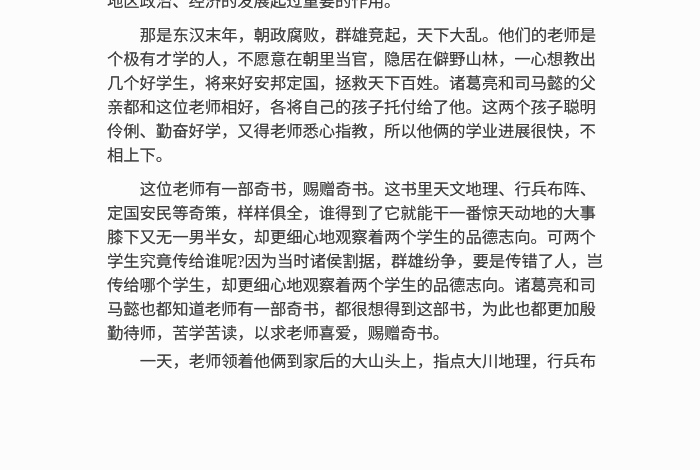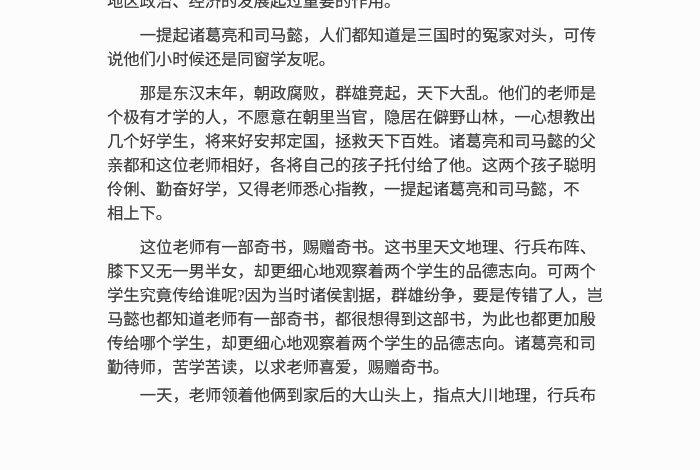--- a/index.html
+++ b/index.html
@@ -44,40 +44,37 @@
 </style>
 </head>
 <body>
 
 <div class="page-text">
 
   <p class="para">
     <span class="line">地区政治、经济的发展起过重要的作用。</span>
   </p>
 
-  <p class="para">
-    <span class="line indent">一提起诸葛亮和司马懿，人们都知道是三国时的冤家对头，可传</span>
-    <span class="line">说他们小时候还是同窗学友呢。</span>
-  </p>
 
   <p class="para">
     <span class="line indent">那是东汉末年，朝政腐败，群雄竞起，天下大乱。他们的老师是</span>
     <span class="line">个极有才学的人，不愿意在朝里当官，隐居在僻野山林，一心想教出</span>
     <span class="line">几个好学生，将来好安邦定国，拯救天下百姓。诸葛亮和司马懿的父</span>
     <span class="line">亲都和这位老师相好，各将自己的孩子托付给了他。这两个孩子聪明</span>
-    <span class="line">伶俐、勤奋好学，又得老师悉心指教，一提起诸葛亮和司马懿，不</span>
+    <span class="line">伶俐、勤奋好学，又得老师悉心指教，所以他俩的学业进展很快，不</span>
     <span class="line">相上下。</span>
   </p>
 
   <p class="para">
     <span class="line indent">这位老师有一部奇书，赐赠奇书。这书里天文地理、行兵布阵、</span>
+    <span class="line">定国安民等奇策，样样俱全，谁得到了它就能干一番惊天动地的大事</span>
     <span class="line">膝下又无一男半女，却更细心地观察着两个学生的品德志向。可两个</span>
     <span class="line">学生究竟传给谁呢?因为当时诸侯割据，群雄纷争，要是传错了人，岂</span>
+    <span class="line">传给哪个学生，却更细心地观察着两个学生的品德志向。诸葛亮和司</span>
     <span class="line">马懿也都知道老师有一部奇书，都很想得到这部书，为此也都更加殷</span>
-    <span class="line">传给哪个学生，却更细心地观察着两个学生的品德志向。诸葛亮和司</span>
     <span class="line">勤待师，苦学苦读，以求老师喜爱，赐赠奇书。</span>
   </p>
 
   <p class="para para-last">
     <span class="line indent">一天，老师领着他俩到家后的大山头上，指点大川地理，行兵布</span>
   </p>
 
 </div>
 
 </body></html>

